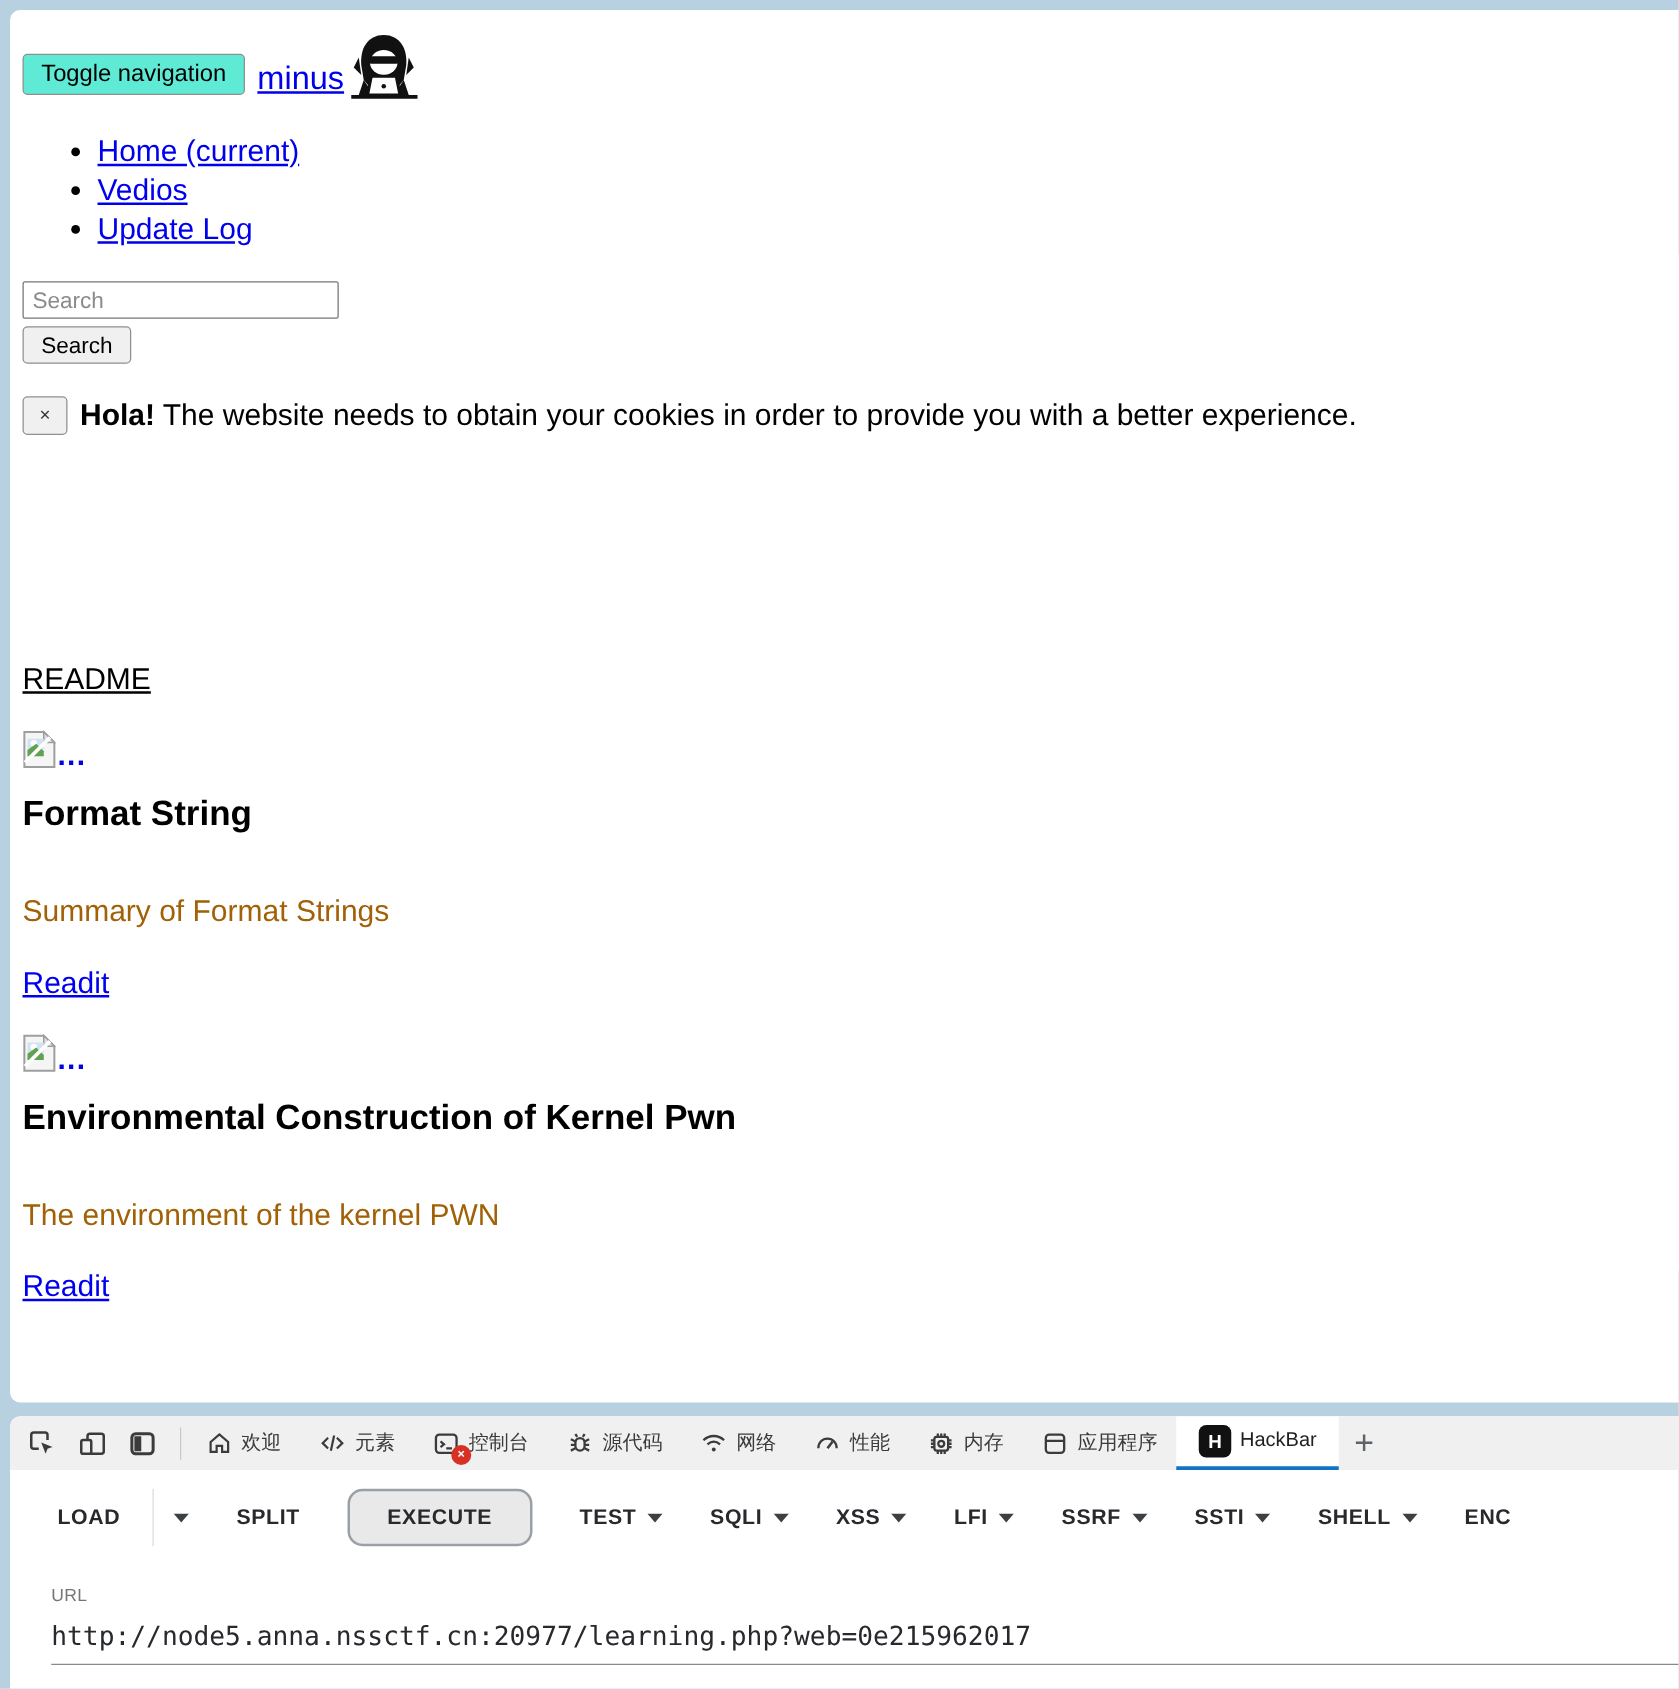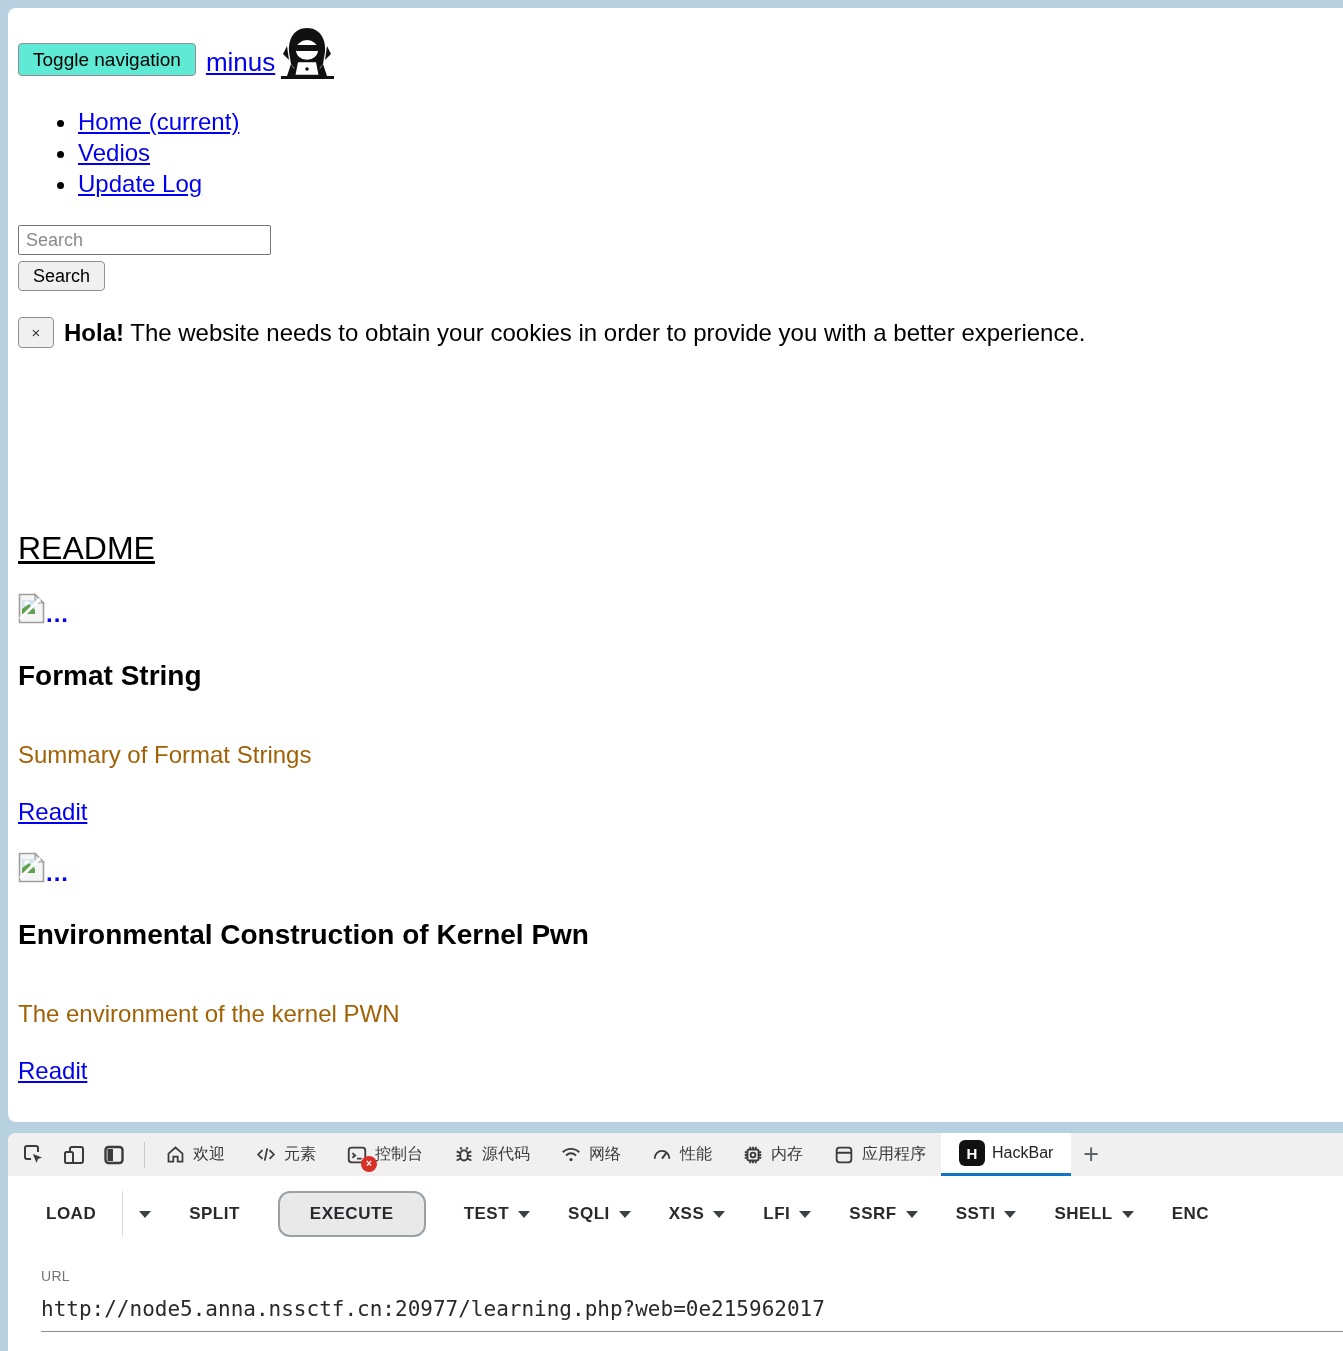--- a/index.html
+++ b/index.html
@@ -35,26 +35,26 @@
     border:1px solid #8f8f8f; border-radius:4px; padding:3px 14px; height:30px;
   }
 
   .alert-row { display:flex; align-items:center; gap:10px; margin-top:26px; font-size:24px; }
   .alert-close {
     width:36px; height:31px; background:#f0f0f0; border:1px solid #8f8f8f; border-radius:4px;
     font-size:15px; color:#333; line-height:1;
   }
   .alert-bold { font-weight:bold; }
 
-  .readme-link { display:inline-block; margin-top:182px; font-size:32px; color:#000; text-decoration:underline; }
+  .readme-link { display:inline-block; margin-top:182px; font-size:24px; color:#000; text-decoration:underline; }
 
   .broken-row { display:flex; align-items:flex-end; gap:1px; margin-top:26px; height:31px; }
   .broken-dots { color:#0000ee; font-size:24px; font-weight:bold; letter-spacing:1px; line-height:20px; }
 
-  h3.card-title { font-size:28px; font-weight:700; color:#000; margin-top:36px; }
+  h3.card-title { font-size:28px; font-weight:700; color:#000; margin-top:20px; }
   p.card-summary { font-size:24px; color:#a16207; margin-top:49px; }
   a.card-link { display:inline-block; margin-top:29px; font-size:24px; }
 
   
   .devtools-panel {
     position:absolute; left:8px; top:1133px; right:0; bottom:0;
     background:#ffffff; border-radius:8px 0 0 0; overflow:hidden;
   }
   .tabbar {
     height:43px; background:#f0f0f0; border-radius:8px 0 0 0;

